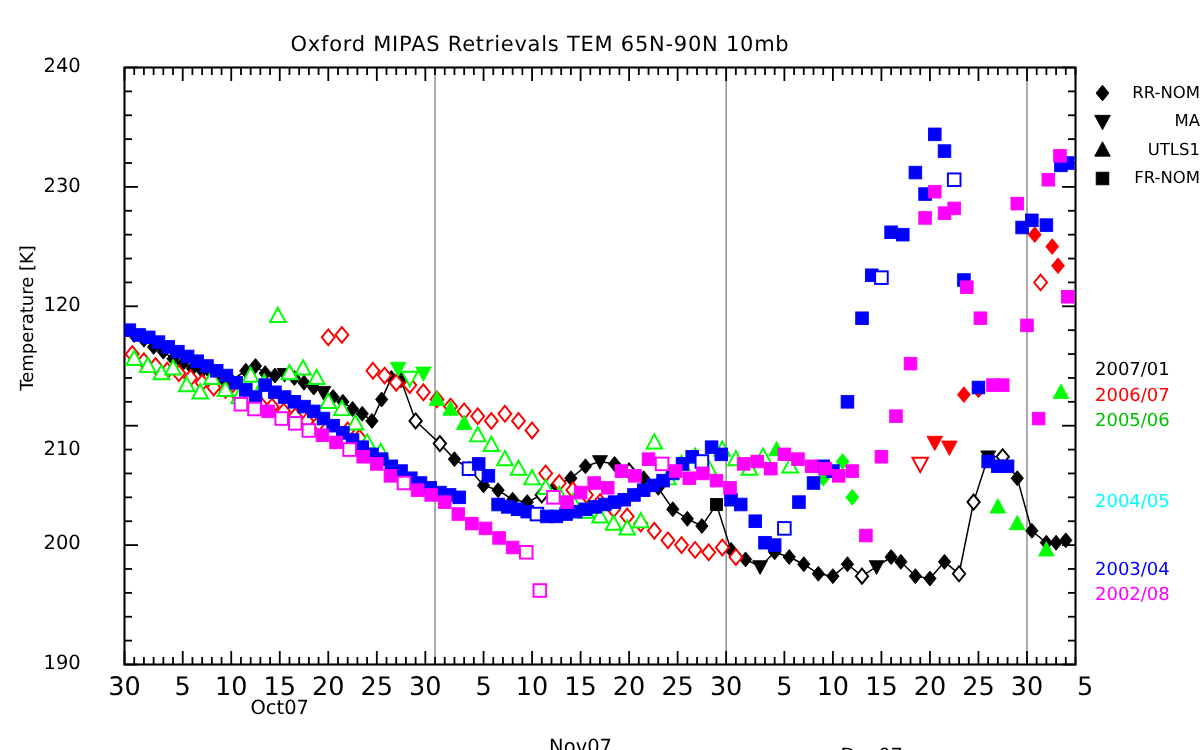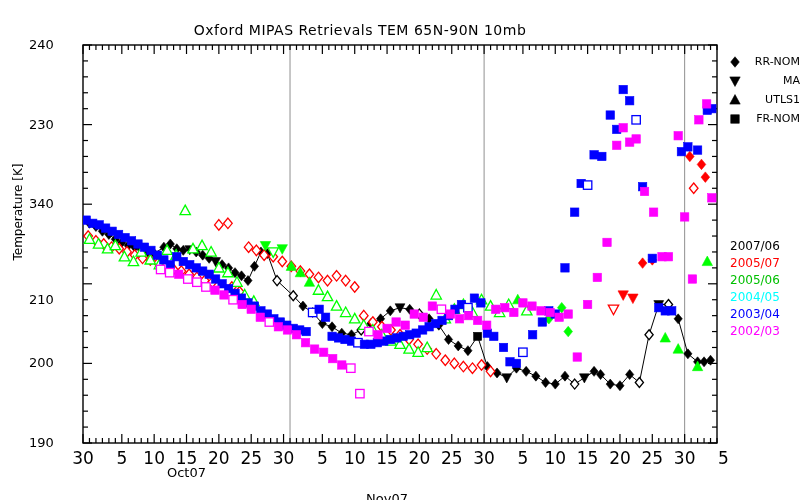--- a/index.html
+++ b/index.html
@@ -675,21 +675,21 @@
         <rect x="694.6857142857142" y="115.62400000000007" width="8.4" height="8.4" fill="#FF00FF" stroke="#FF00FF" stroke-width="0.6"></rect>
         <rect x="702.4489795918367" y="99.70400000000005" width="8.4" height="8.4" fill="#FF00FF" stroke="#FF00FF" stroke-width="0.6"></rect>
         <rect x="707.6244897959183" y="193.63199999999992" width="8.4" height="8.4" fill="#FF00FF" stroke="#FF00FF" stroke-width="0.6"></rect>
       </g>
     </svg>
 
   <div id="ytick-labels">
       <div class="ytick-label" style="left: 29px; top: 435px;">190</div>
       <div class="ytick-label" style="left: 29px; top: 355.4px;">200</div>
       <div class="ytick-label" style="left: 29px; top: 292px;">210</div>
-      <div class="ytick-label" style="left: 29px; top: 196.2px;">340</div>
+      <div class="ytick-label" style="left: 29px; top: 196.2px;">120</div>
       <div class="ytick-label" style="left: 29px; top: 116.6px;">230</div>
       <div class="ytick-label" style="left: 29px; top: 37px;">240</div>
     </div>
   <div id="xtick-labels">
       <div class="xtick-label" style="left: 68px; top: 448px;">30</div>
       <div class="xtick-label" style="left: 106.816px; top: 448px;">5</div>
       <div class="xtick-label" style="left: 139.163px; top: 448px;">10</div>
       <div class="xtick-label" style="left: 171.51px; top: 448px;">15</div>
       <div class="xtick-label" style="left: 203.857px; top: 448px;">20</div>
       <div class="xtick-label" style="left: 236.204px; top: 448px;">25</div>
@@ -742,21 +742,21 @@
       <div class="sym-row">
         <span class="glyph">
           <svg width="16" height="16">
             <rect x="3.8" y="3.8" width="8.4" height="8.4" fill="#000000" stroke="#000000" stroke-width="0.6"></rect>
           </svg>
         </span>
         <span class="lbl">FR-NOM</span>
       </div>
     </div>
   <div class="color-legend" id="color-legend">
-      <div style="color: rgb(0, 0, 0);">2007/06</div>
-      <div style="color: rgb(255, 0, 0);">2005/07</div>
+      <div style="color: rgb(0, 0, 0);">2007/01</div>
+      <div style="color: rgb(255, 0, 0);">2006/07</div>
       <div style="color: rgb(0, 192, 0);">2005/06</div>
-      <div style="color: rgb(0, 255, 255);">2004/05</div>
-      <div style="color: rgb(0, 0, 255);">2003/04</div>
-      <div style="color: rgb(255, 0, 255);">2002/03</div>
+      <div style="color: rgb(0, 255, 255); margin-top: 37px;">2004/05</div>
+      <div style="color: rgb(0, 0, 255); margin-top: 28px;">2003/04</div>
+      <div style="color: rgb(255, 0, 255);">2002/08</div>
     </div>
 
 </div>
 
 </body></html>

